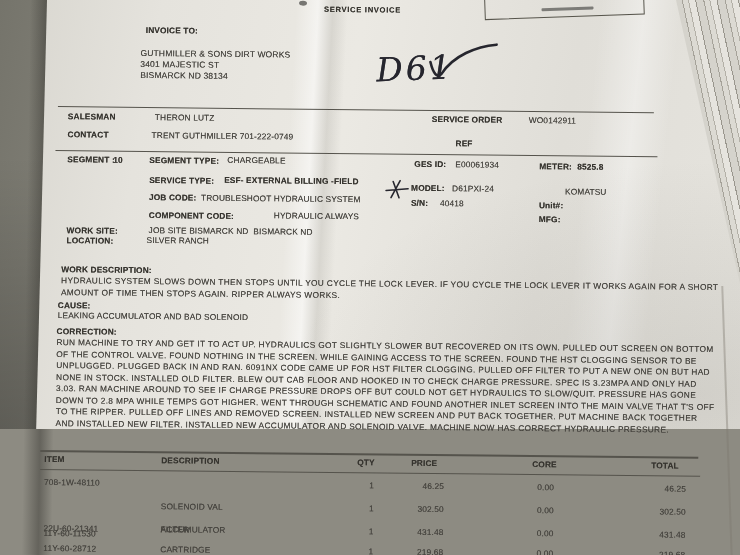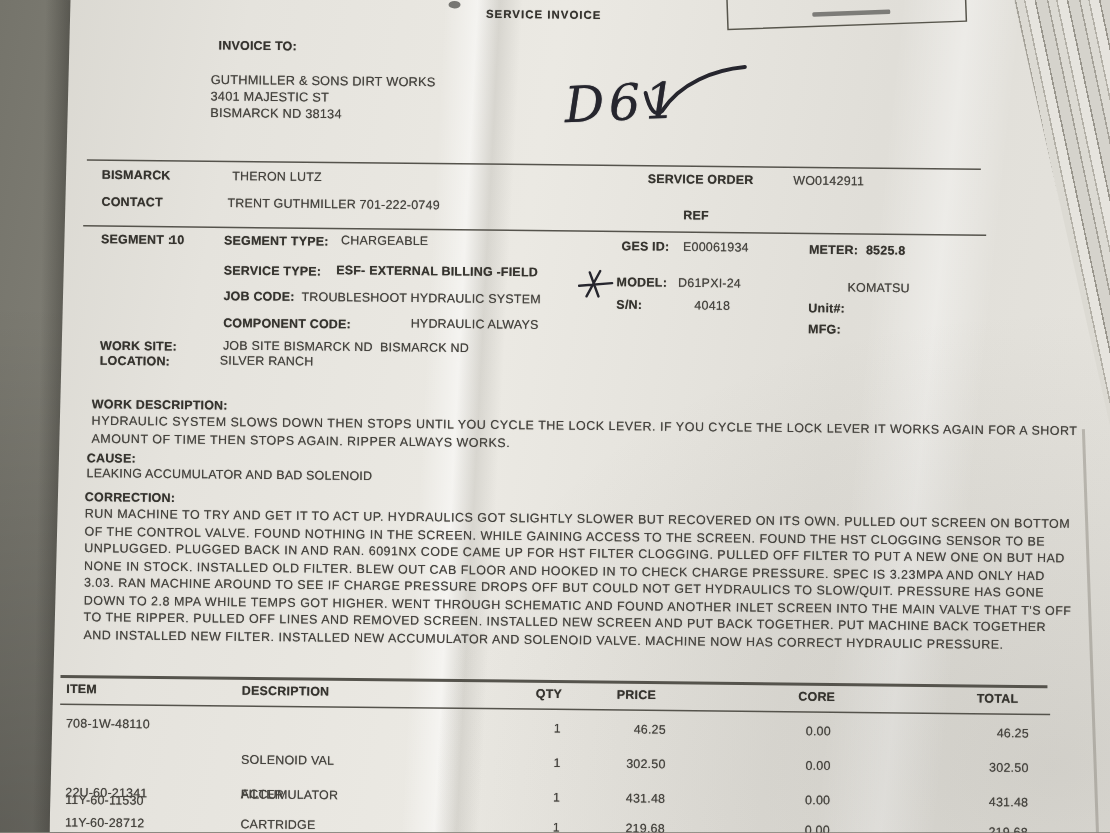--- a/index.html
+++ b/index.html
@@ -1,18 +1,18 @@
 <!DOCTYPE html>
 <html><head>
 <meta charset="utf-8">
 <style>
   html,body{margin:0;padding:0;}
   body{width:740px;height:555px;overflow:hidden;background:#8d8b82;position:relative;
        font-family:"Liberation Sans",sans-serif;}
-  .stage{position:absolute;inset:0;width:740px;height:555px;}
+  .stage{position:absolute;inset:0;width:740px;height:429px;}
 
   
   .surface{position:absolute;inset:0;
     background:
       radial-gradient(ellipse at 0% 100%, rgba(0,0,0,.25), transparent 45%),
       linear-gradient(100deg,#75746b 0%,#8f8d84 30%,#9a988f 60%,#8a887f 100%);}
   .surface-shadow{position:absolute;left:26px;top:0;width:30px;height:555px;
     background:linear-gradient(to right, transparent, rgba(35,34,30,.38) 55%, transparent);
     transform:rotate(.9deg);}
 
@@ -82,21 +82,21 @@
     <span class="t addr" style="left:140px;top:47px;">GUTHMILLER &amp; SONS DIRT WORKS</span>
     <span class="t addr" style="left:140px;top:58px;">3401 MAJESTIC ST</span>
     <span class="t addr" style="left:140px;top:69px;">BISMARCK ND 38134</span>
 
     <span class="hand" style="left:376px;top:45px;">D61</span>
     <svg class="hand-svg" style="left:424px;top:37px;" width="78" height="48" viewBox="0 0 78 48">
       <path d="M6,21 C9,33 13,37 17,33 C29,14 52,5 72,3" fill="none" stroke="#26262e" stroke-width="2.6" stroke-linecap="round"></path>
     </svg>
 
     <div class="hr" style="left:58px;top:106px;width:596px;"></div>
-    <span class="t b" style="left:68px;top:112px;">BISMARCK</span>
+    <span class="t b" style="left:68px;top:112px;">SALESMAN</span>
     <span class="t" style="left:155px;top:112px;">THERON LUTZ</span>
     <span class="t b" style="left:68px;top:130px;">CONTACT</span>
     <span class="t" style="left:152px;top:130px;">TRENT GUTHMILLER 701-222-0749</span>
     <span class="t b" style="left:432px;top:111px;">SERVICE ORDER</span>
     <span class="t" style="left:529px;top:111px;">WO0142911</span>
     <span class="t b" style="left:456px;top:135px;">REF</span>
     <div class="hr" style="left:56px;top:150px;width:602px;"></div>
 
     <span class="t b" style="left:68px;top:155px;">SEGMENT :</span>
     <span class="t b" style="left:114px;top:155px;">10</span>
@@ -116,21 +116,21 @@
     <span class="t b" style="left:578px;top:157px;">8525.8</span>
 
     <svg class="hand-svg" style="left:385px;top:176px;" width="26" height="20" viewBox="0 0 26 20">
       <path d="M2,11 L24,9 M9,2 L15,18 M16,1 L7,18" fill="none" stroke="#26262e" stroke-width="1.6" stroke-linecap="round"></path>
     </svg>
     <span class="t b" style="left:412px;top:180px;">MODEL:</span>
     <span class="t" style="left:453px;top:180px;">D61PXI-24</span>
     <span class="t b" style="left:540px;top:182px;margin-top:28px;">MFG:</span>
     <span class="t" style="left:566px;top:182px;">KOMATSU</span>
     <span class="t b" style="left:412px;top:195px;">S/N:</span>
-    <span class="t" style="left:441px;top:195px;margin-left:23px;">40418</span>
+    <span class="t" style="left:441px;top:195px;">40418</span>
     <span class="t b" style="left:540px;top:196px;">Unit#:</span>
 
     <span class="t b" style="left:68px;top:226px;">WORK SITE:</span>
     <span class="t pre" style="left:150px;top:225px;">JOB SITE BISMARCK ND  BISMARCK ND</span>
     <span class="t b" style="left:68px;top:236px;">LOCATION:</span>
     <span class="t" style="left:148px;top:235px;">SILVER RANCH</span>
 
     <span class="t b" style="left:63px;top:265px;">WORK DESCRIPTION:</span>
     <span class="t para" style="left:63px;top:275px;width:662px;">HYDRAULIC SYSTEM SLOWS DOWN THEN STOPS UNTIL YOU CYCLE THE LOCK LEVER. IF YOU CYCLE THE LOCK LEVER IT WORKS AGAIN FOR A SHORT AMOUNT OF TIME THEN STOPS AGAIN. RIPPER ALWAYS WORKS.</span>
     <span class="t b" style="left:60px;top:301px;">CAUSE:</span>

